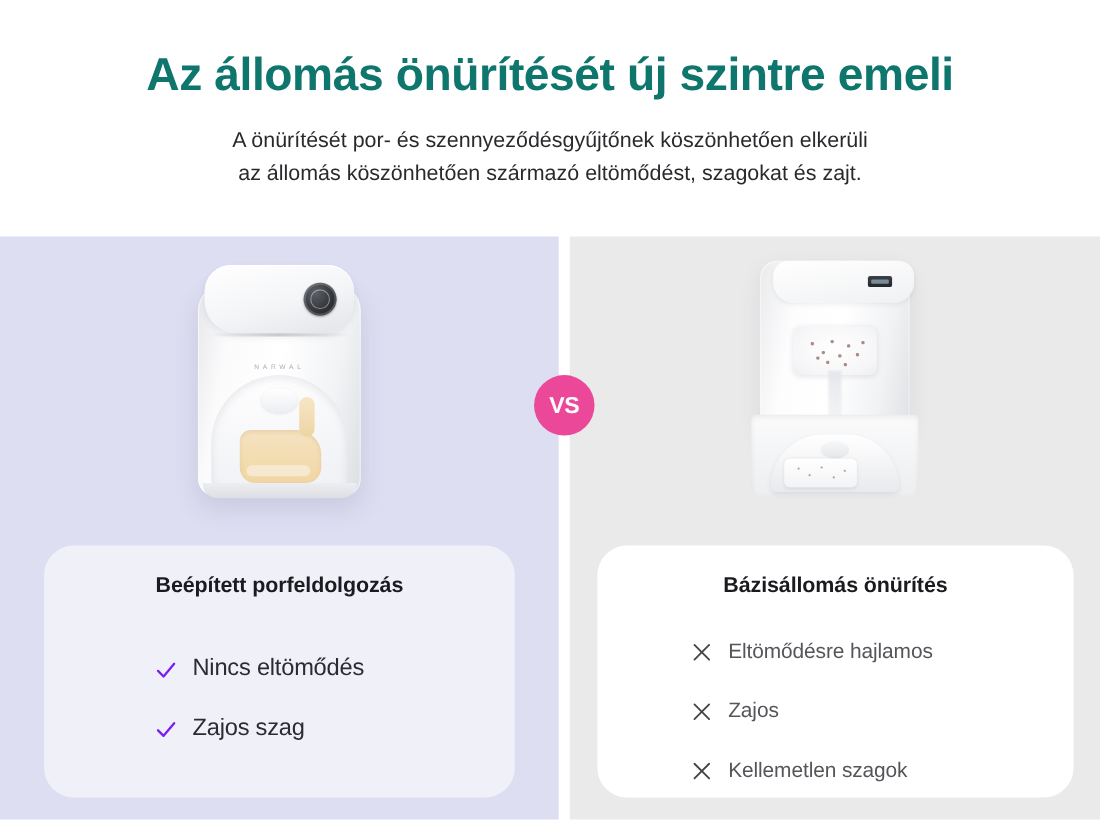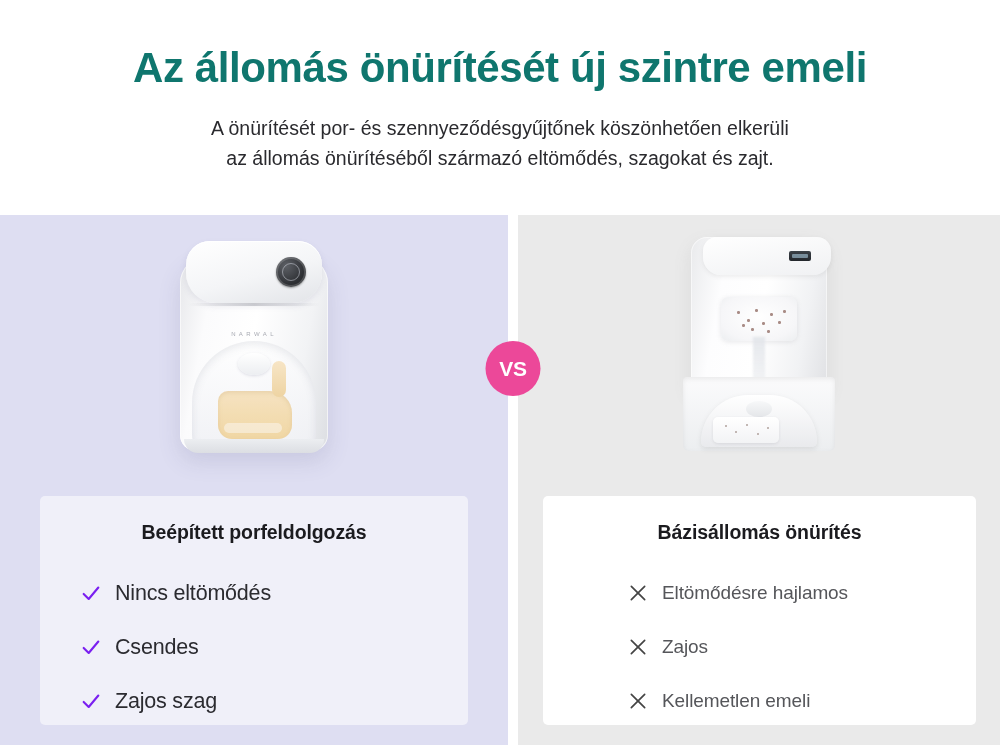--- a/index.html
+++ b/index.html
@@ -190,37 +190,37 @@
     transform: translate(-50%,0);
     width: 55px; height: 55px; border-radius: 50%;
     background: #ec4899;
     display: flex; align-items: center; justify-content: center;
     color: #fff; font-size: 21px; font-weight: bold; letter-spacing: -0.3px;
     z-index: 9;
   }
 
   
   .card {
-    position: absolute; border-radius: 5px;
+    position: absolute; border-radius: 27px;
   }
   .card-left {
     left: 40px; top: 281px; width: 428px; height: 229px;
     background: #f0f0f9;
   }
   .card-right {
     left: 25px; top: 281px; width: 433px; height: 229px;
     background: #ffffff;
   }
   .card-title {
     text-align: center; font-size: 19.5px; font-weight: bold;
     color: #1b1b1f; padding-top: 25px; letter-spacing: -0.1px;
   }
   .list { margin-top: 22px; }
   .row { display: flex; align-items: center; }
-  .row-left  { padding-left: 40px; height: 54px; }
+  .row-left  { padding-left: 100px; height: 54px; align-items: flex-end; }
   .row-right { padding-left: 85px; height: 54px; }
 
   .ico { flex: 0 0 auto; display: flex; align-items: center; justify-content: center; }
   .ico-check { width: 22px; height: 22px; margin-right: 13px; }
   .ico-x     { width: 20px; height: 20px; margin-right: 14px; }
 
   .lbl-left {
     font-size: 21.5px; color: #2b2b30; font-weight: 400; letter-spacing: -0.2px;
   }
   .lbl-right {
@@ -229,21 +229,21 @@
 </style>
 </head>
 <body>
 
 <div class="page">
 
   <div class="header">
     <div class="title">Az állomás önürítését új szintre emeli</div>
     <div class="subtitle">
       <div>A önürítését por- és szennyeződésgyűjtőnek köszönhetően elkerüli</div>
-      <div>az állomás önürítéséből származó eltömődés, szagokat és zajt.</div>
+      <div>az állomás köszönhetően származó eltömődést, szagokat és zajt.</div>
     </div>
   </div>
 
   <div class="band">
 
     <div class="panel panel-left">
       <div class="stage">
         <div class="narwal">
           <div class="nw-body"></div>
           <div class="nw-lid">
@@ -264,28 +264,20 @@
 
           <div class="row row-left">
             <span class="ico ico-check">
               <svg viewBox="0 0 24 24" width="22" height="22" fill="none" stroke="#7a1ff0" stroke-width="2.3" stroke-linecap="round" stroke-linejoin="round">
                 <polyline points="4,13 9.5,18.5 20,6"></polyline>
               </svg>
             </span>
             <span class="lbl-left">Nincs eltömődés</span>
           </div>
 
-          <div class="row row-left">
-            <span class="ico ico-check">
-              <svg viewBox="0 0 24 24" width="22" height="22" fill="none" stroke="#7a1ff0" stroke-width="2.3" stroke-linecap="round" stroke-linejoin="round">
-                <polyline points="4,13 9.5,18.5 20,6"></polyline>
-              </svg>
-            </span>
-            <span class="lbl-left">Csendes</span>
-          </div>
 
           <div class="row row-left">
             <span class="ico ico-check">
               <svg viewBox="0 0 24 24" width="22" height="22" fill="none" stroke="#7a1ff0" stroke-width="2.3" stroke-linecap="round" stroke-linejoin="round">
                 <polyline points="4,13 9.5,18.5 20,6"></polyline>
               </svg>
             </span>
             <span class="lbl-left">Zajos szag</span>
           </div>
 
@@ -351,21 +343,21 @@
             <span class="lbl-right">Zajos</span>
           </div>
 
           <div class="row row-right">
             <span class="ico ico-x">
               <svg viewBox="0 0 24 24" width="20" height="20" fill="none" stroke="#444444" stroke-width="2" stroke-linecap="round">
                 <line x1="4" y1="4" x2="20" y2="20"></line>
                 <line x1="20" y1="4" x2="4" y2="20"></line>
               </svg>
             </span>
-            <span class="lbl-right">Kellemetlen emeli</span>
+            <span class="lbl-right">Kellemetlen szagok</span>
           </div>
 
         </div>
       </div>
     </div>
 
   </div>
 
   <div class="vs">VS</div>
 

